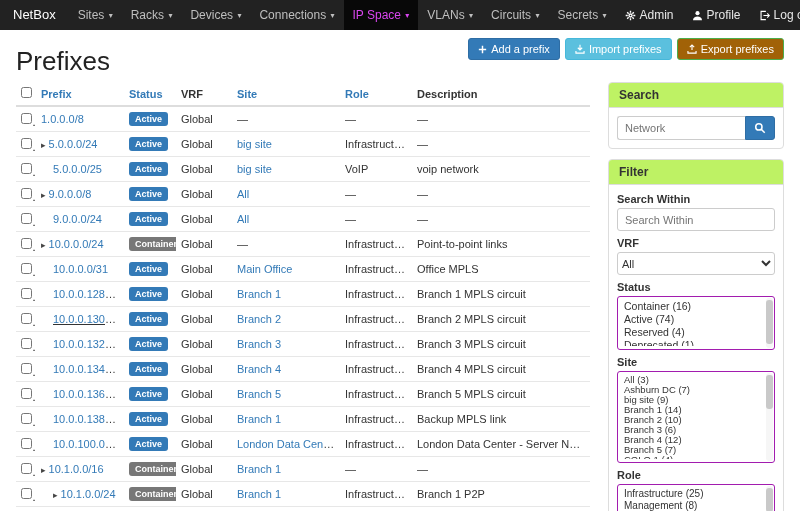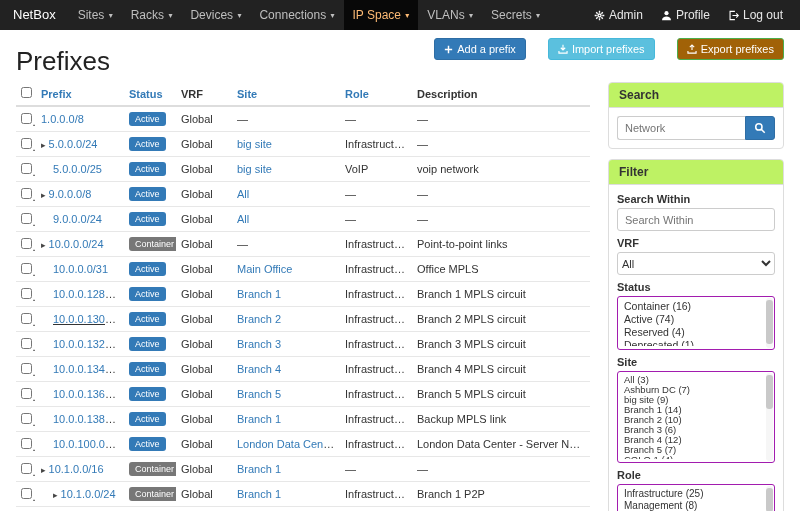--- a/index.html
+++ b/index.html
@@ -4,44 +4,44 @@
 <style>
 * { box-sizing:border-box; margin:0; padding:0; }
 html,body { width:800px; height:511px; overflow:hidden; }
 body { font-family:"Liberation Sans", sans-serif; background:#fff; color:#333; }
 
 
 .topbar { height:30px; background:#222; display:flex; align-items:stretch; font-size:12px; }
 .brand { color:#fff; padding:0 13px; line-height:30px; font-size:13px; cursor:pointer; white-space:nowrap; }
 .nav-items { display:flex; list-style:none; }
 .nav-item { color:#bfbfbf; line-height:30px; padding:0 9px; cursor:pointer; white-space:nowrap; }
-.nav-item.active { background:#080808; color:#fdba74; }
+.nav-item.active { background:#080808; color:#d946ef; }
 .caret { font-size:8px; margin-left:1px; position:relative; top:-1px; }
 .nav-right { margin-left:auto; padding-right:8px; }
 .nav-right .nav-item { color:#e7e7e7; display:flex; align-items:center; gap:4px; }
 .icon-svg { display:inline-flex; align-items:center; }
 
 
 .page { padding:6px 16px 0 16px; height:481px; overflow:hidden; }
 .page-head { position:relative; height:46px; }
 .page-title { font-size:26px; font-weight:normal; color:#222; position:absolute; left:0; top:10px; }
-.actions { position:absolute; right:0; top:2px; display:flex; gap:22px; }
+.actions { position:absolute; right:0; top:2px; display:flex; gap:5px; }
 .btn { border-radius:3px; color:#fff; font-size:11px; padding:4px 9px; border:1px solid rgba(0,0,0,0.15); cursor:pointer; display:flex; align-items:center; gap:4px; font-family:inherit; }
 
 .columns { display:flex; gap:18px; align-items:flex-start; height:435px; overflow:hidden; }
 .table-col { flex:1; min-width:0; }
 .sidebar { width:176px; flex:none; }
 
 
 table { width:100%; border-collapse:collapse; font-size:11px; table-layout:fixed; }
 th { text-align:left; font-weight:bold; padding:5px 5px; border-bottom:2px solid #ddd; white-space:nowrap; overflow:hidden; }
 td { padding:5px 5px; border-bottom:1px solid #e7e7e7; white-space:nowrap; overflow:hidden; text-overflow:ellipsis; }
 a.lnk { color:#337ab7; text-decoration:none; cursor:pointer; }
 .arrow { color:#444; font-size:9px; margin-right:3px; }
-.badge { display:inline-block; color:#fff; font-size:9px; font-weight:normal; padding:2px 6px; border-radius:3px; }
+.badge { display:inline-block; color:#fff; font-size:9px; font-weight:bold; padding:2px 6px; border-radius:3px; }
 th.cb, td.cb { width:20px; }
 input[type=checkbox] { width:11px; height:11px; cursor:pointer; }
 
 
 .panel { border:1px solid #ddd; border-radius:4px; margin-bottom:10px; background:#fff; }
 .panel-heading { background:#bef264; border-bottom:1px solid #ddd; padding:5px 10px; font-size:12px; font-weight:bold; color:#333; border-radius:3px 3px 0 0; }
 .panel-body { padding:8px; }
 .input-group { display:flex; }
 .input-group input { flex:1; min-width:0; height:24px; border:1px solid #ccc; border-right:none; border-radius:3px 0 0 3px; padding:0 7px; font-size:11px; font-family:inherit; color:#555; }
 .input-group button { width:30px; height:24px; background:#337ab7; border:1px solid #2e6da4; border-radius:0 3px 3px 0; cursor:pointer; display:flex; align-items:center; justify-content:center; }
@@ -62,20 +62,21 @@
 
 <header class="topbar">
   <div class="brand">NetBox</div>
   <ul class="nav-items">
       <li class="nav-item"><span>Sites</span> <span class="caret">▾</span></li>
       <li class="nav-item"><span>Racks</span> <span class="caret">▾</span></li>
       <li class="nav-item"><span>Devices</span> <span class="caret">▾</span></li>
       <li class="nav-item"><span>Connections</span> <span class="caret">▾</span></li>
       <li class="nav-item active"><span>IP Space</span> <span class="caret">▾</span></li>
       <li class="nav-item"><span>VLANs</span> <span class="caret">▾</span></li>
+      <li class="nav-item"><span>Circuits</span> <span class="caret">▾</span></li>
       <li class="nav-item"><span>Secrets</span> <span class="caret">▾</span></li>
     </ul>
   <ul class="nav-items nav-right">
       <li class="nav-item">
         <span class="icon-svg">
           <svg width="11" height="11" viewBox="0 0 16 16">
             <g stroke="#fff" stroke-width="2" fill="none">
               <path d="M8 1v3M8 12v3M1 8h3M12 8h3M3.2 3.2l2.1 2.1M10.7 10.7l2.1 2.1M12.8 3.2l-2.1 2.1M5.3 10.7l-2.1 2.1"></path>
             </g>
             <circle cx="8" cy="8" r="3.1" fill="#fff"></circle>

